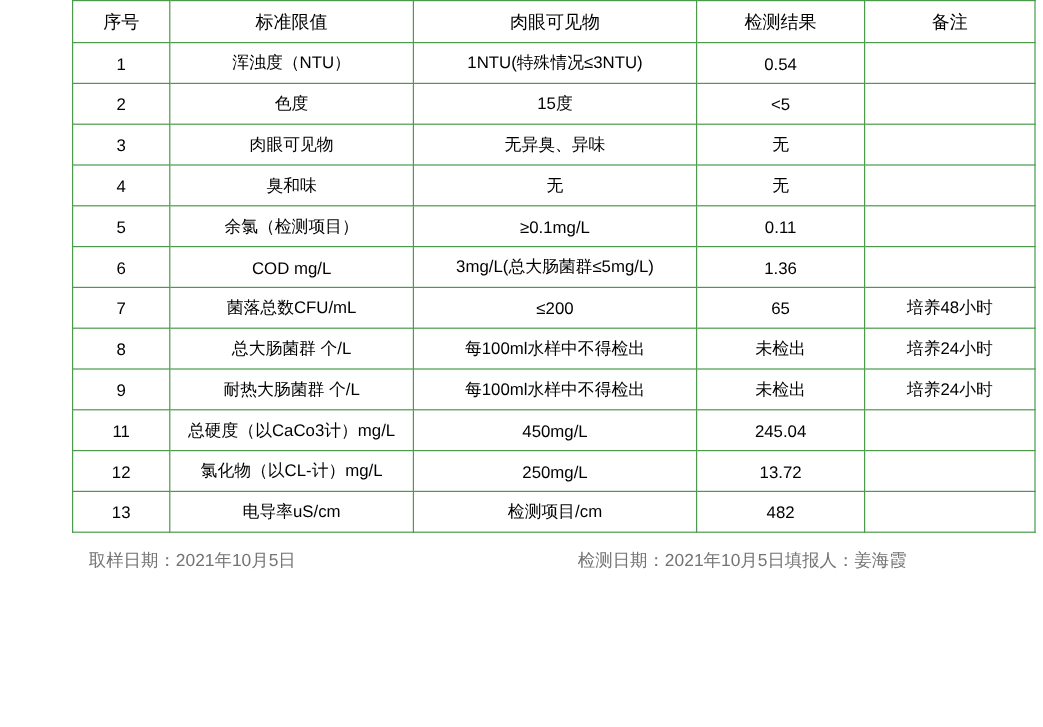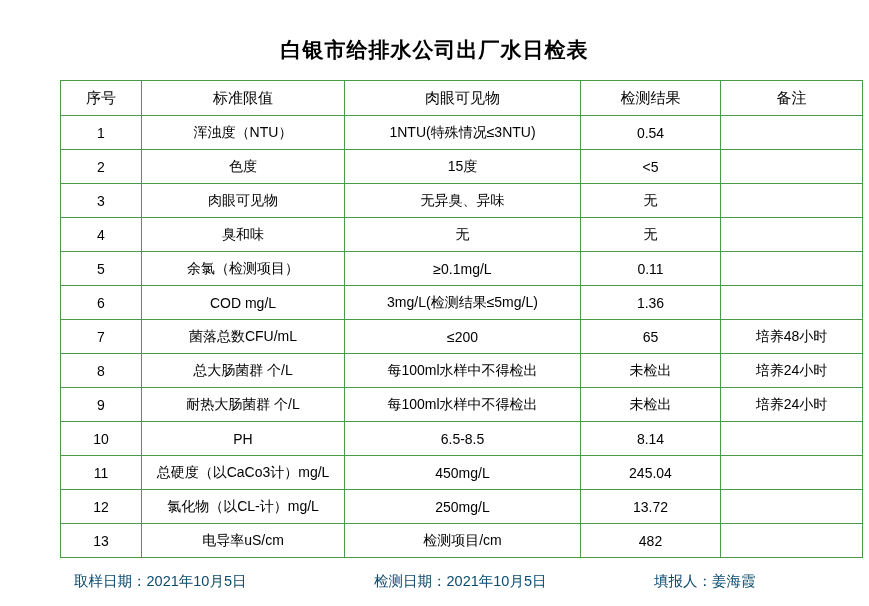--- a/index.html
+++ b/index.html
@@ -55,35 +55,34 @@
   .col-no     { width: 76px; }
   .col-item   { width: 198px; }
   .col-limit  { width: 231px; }
   .col-result { width: 135px; }
   .col-remark { width: 137px; }
 
   .footer {
     display: flex;
     padding: 14px 46px 0 46px;
     font-size: 14.5px;
-    color: #0c4a6e;
+    color: #737373;
   }
   .footer .f-cell {
     white-space: nowrap;
   }
   .footer .f-sample { width: 300px; padding-left: 28px; }
-  .footer .f-test   { width: 280px; }
+  .footer .f-test   { width: 280px; text-align: right; }
   .footer .f-filler { }
 </style>
 </head>
 <body>
 
 <div class="page">
 
-  <div class="doc-title">白银市给排水公司出厂水日检表</div>
 
   <div class="table-wrap">
     <table class="report">
       <thead>
         <tr>
           <td class="col-no">序号</td>
           <td class="col-item">标准限值</td>
           <td class="col-limit">肉眼可见物</td>
           <td class="col-result">检测结果</td>
           <td class="col-remark">备注</td>
@@ -121,21 +120,21 @@
         <tr>
           <td>5</td>
           <td>余氯（检测项目）</td>
           <td>≥0.1mg/L</td>
           <td>0.11</td>
           <td></td>
         </tr>
         <tr>
           <td>6</td>
           <td>COD        mg/L</td>
-          <td>3mg/L(检测结果≤5mg/L)</td>
+          <td>3mg/L(总大肠菌群≤5mg/L)</td>
           <td>1.36</td>
           <td></td>
         </tr>
         <tr>
           <td>7</td>
           <td>菌落总数CFU/mL</td>
           <td>≤200</td>
           <td>65</td>
           <td>培养48小时</td>
         </tr>
@@ -145,27 +144,20 @@
           <td>每100ml水样中不得检出</td>
           <td>未检出</td>
           <td>培养24小时</td>
         </tr>
         <tr>
           <td>9</td>
           <td>耐热大肠菌群 个/L</td>
           <td>每100ml水样中不得检出</td>
           <td>未检出</td>
           <td>培养24小时</td>
-        </tr>
-        <tr>
-          <td>10</td>
-          <td>PH</td>
-          <td>6.5-8.5</td>
-          <td>8.14</td>
-          <td></td>
         </tr>
         <tr>
           <td>11</td>
           <td>总硬度（以CaCo3计）mg/L</td>
           <td>450mg/L</td>
           <td>245.04</td>
           <td></td>
         </tr>
         <tr>
           <td>12</td>

